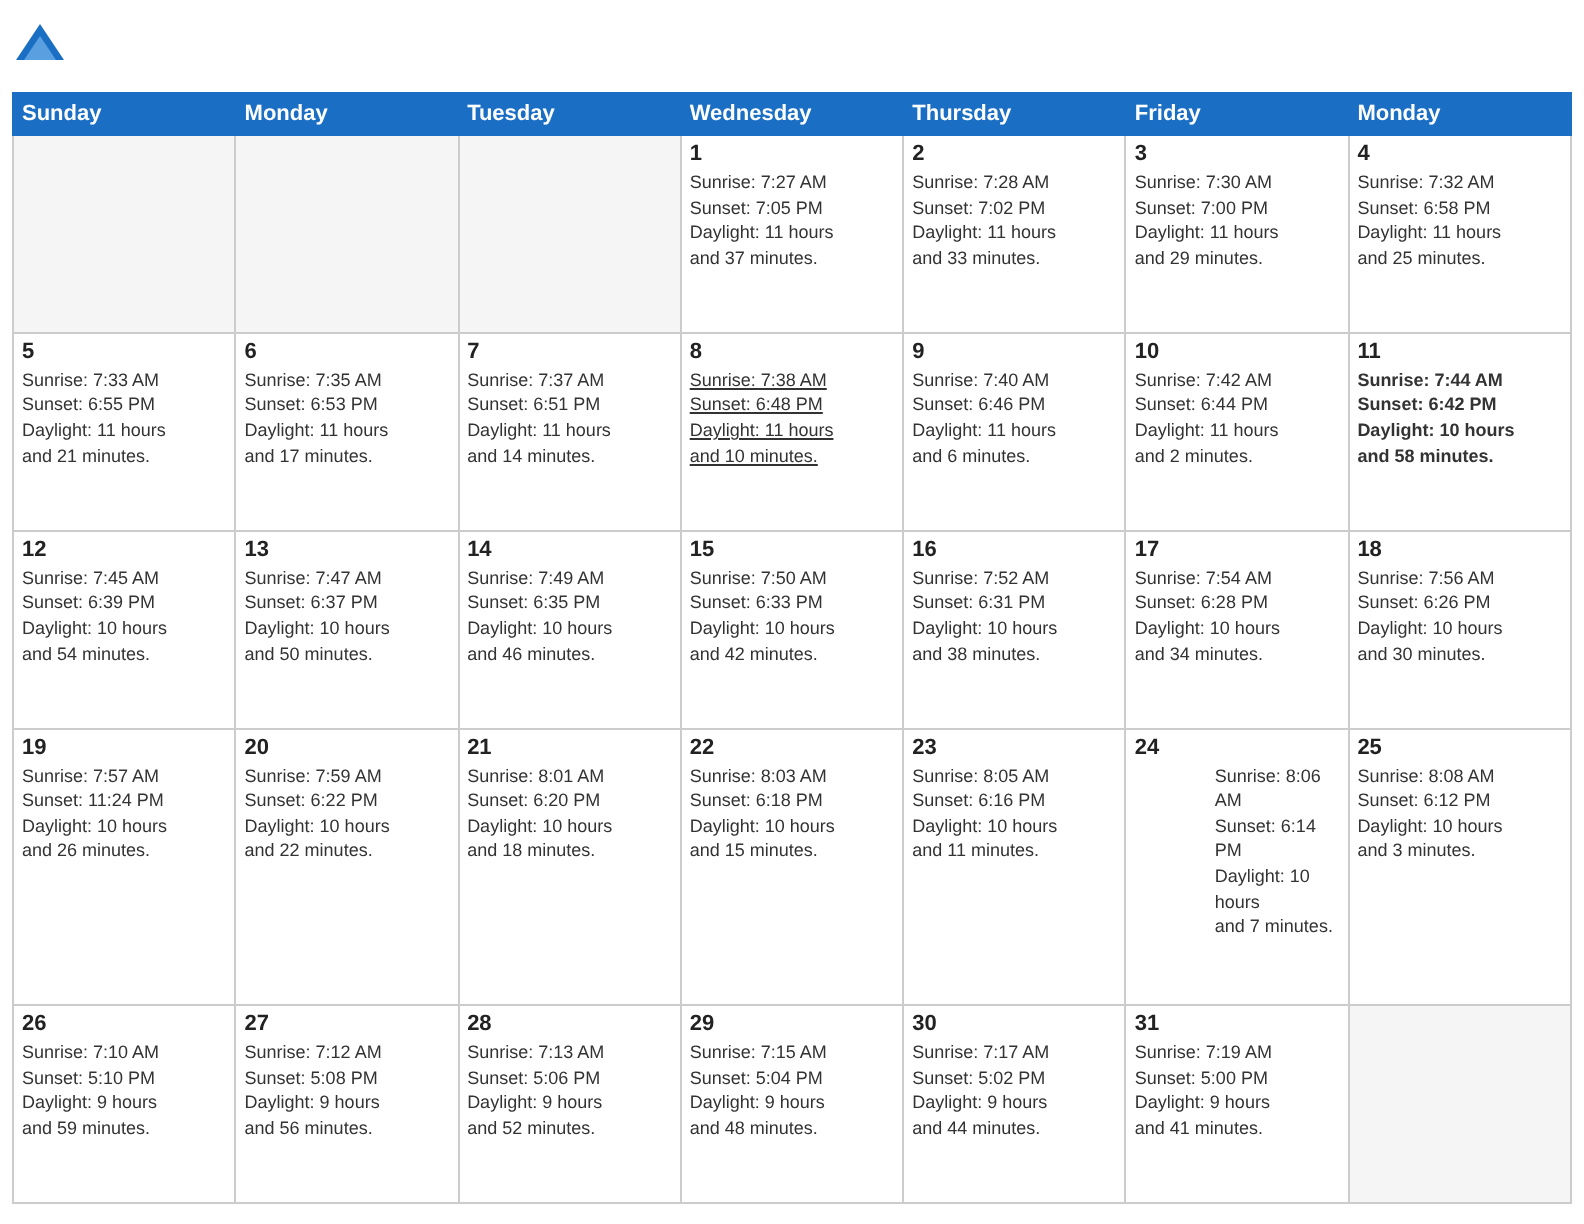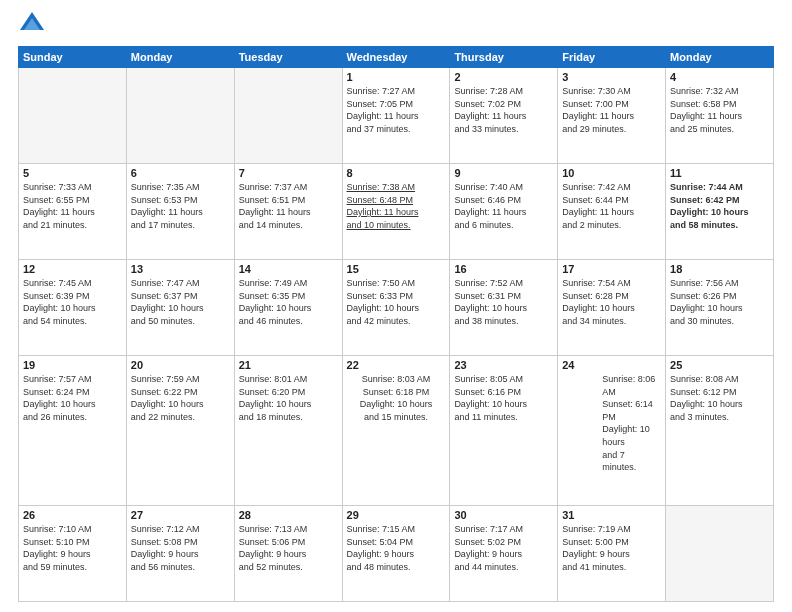--- a/index.html
+++ b/index.html
@@ -6,21 +6,21 @@
     body {
       width: 792px;
       height: 612px;
       font-family: Arial, sans-serif;
       background: #fff;
       overflow: hidden;
     }
     .page {
       width: 792px;
       height: 612px;
-      padding: 10px 18px;
+      padding: 10px 6px;
       display: flex;
       flex-direction: column;
     }
     .header {
       display: flex;
       justify-content: space-between;
       align-items: flex-start;
       margin-bottom: 8px;
     }
     .logo {
@@ -269,41 +269,41 @@
             <div class="cell-text" style="white-space: pre-line;">Sunrise: 7:56 AM
 Sunset: 6:26 PM
 Daylight: 10 hours
 and 30 minutes.</div>
           </td>
         </tr>
         <tr class="week-row">
           <td>
             <div class="day-num">19</div>
             <div class="cell-text" style="white-space: pre-line;">Sunrise: 7:57 AM
-Sunset: 6:24 PM
+Sunset: 11:24 PM
 Daylight: 10 hours
 and 26 minutes.</div>
           </td>
           <td>
             <div class="day-num">20</div>
             <div class="cell-text" style="white-space: pre-line;">Sunrise: 7:59 AM
 Sunset: 6:22 PM
 Daylight: 10 hours
 and 22 minutes.</div>
           </td>
           <td>
             <div class="day-num">21</div>
             <div class="cell-text" style="white-space: pre-line;">Sunrise: 8:01 AM
 Sunset: 6:20 PM
 Daylight: 10 hours
 and 18 minutes.</div>
           </td>
           <td>
             <div class="day-num">22</div>
-            <div class="cell-text" style="white-space: pre-line; text-align: center;">Sunrise: 8:03 AM
+            <div class="cell-text" style="white-space: pre-line;">Sunrise: 8:03 AM
 Sunset: 6:18 PM
 Daylight: 10 hours
 and 15 minutes.</div>
           </td>
           <td>
             <div class="day-num">23</div>
             <div class="cell-text" style="white-space: pre-line;">Sunrise: 8:05 AM
 Sunset: 6:16 PM
 Daylight: 10 hours
 and 11 minutes.</div>

